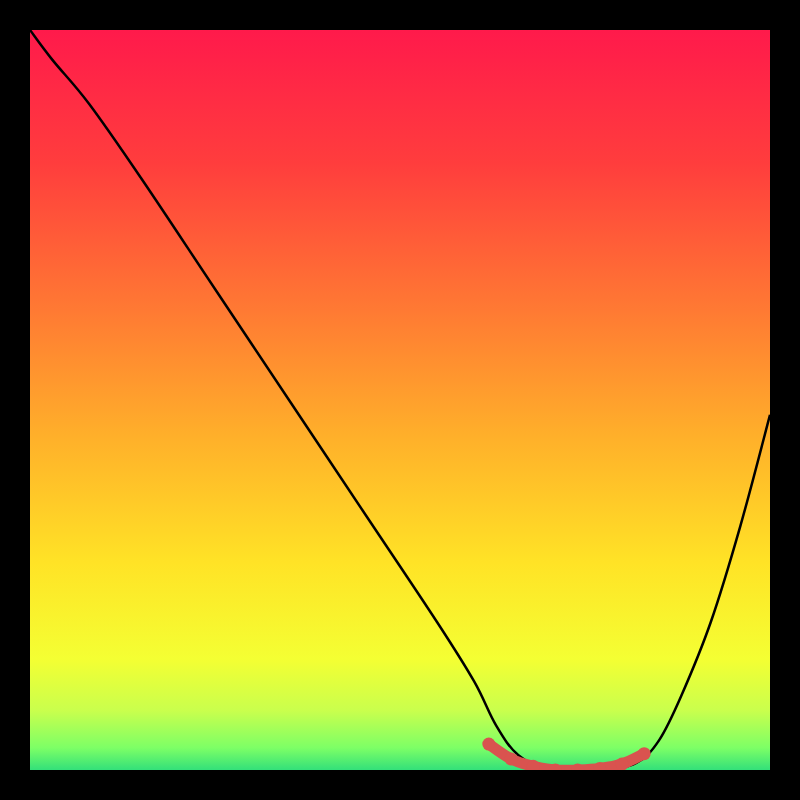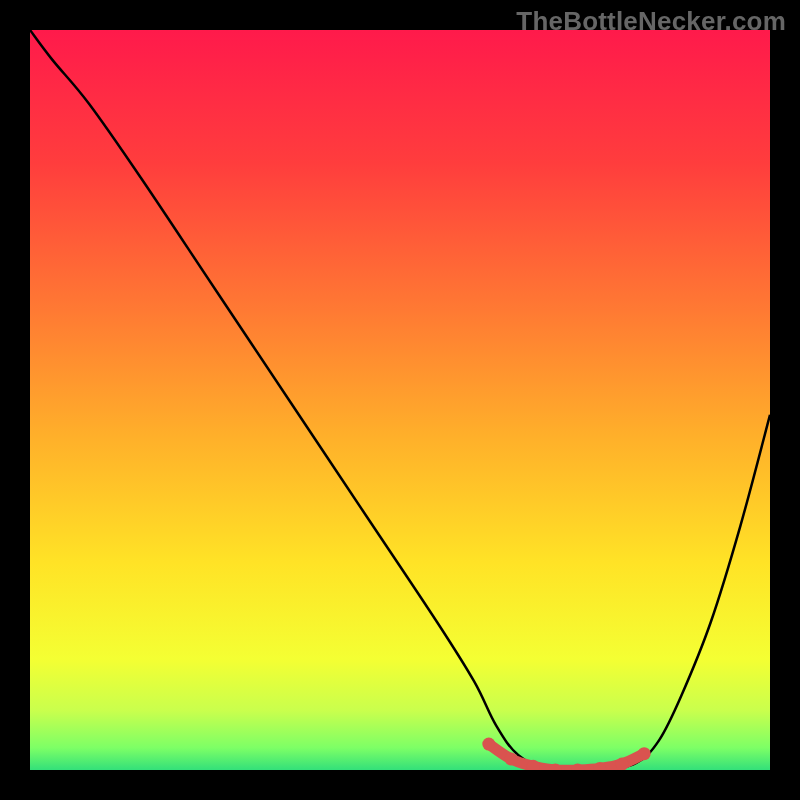--- a/index.html
+++ b/index.html
@@ -33,21 +33,20 @@
     display: block;
     width: 740px;
     height: 740px;
   }
 </style>
 </head>
 <body>
 
 <div class="frame">
 
-  <div class="watermark">TheBottleNecker.com</div>
 
   <div class="plot-area">
     <svg viewBox="0 0 740 740">
       <defs>
         <linearGradient id="bg-grad" x1="0" y1="0" x2="0" y2="1">
             <stop offset="0%" stop-color="#ff1a4b"></stop>
             <stop offset="18%" stop-color="#ff3d3d"></stop>
             <stop offset="38%" stop-color="#ff7a33"></stop>
             <stop offset="55.00000000000001%" stop-color="#ffb02a"></stop>
             <stop offset="72%" stop-color="#ffe326"></stop>

